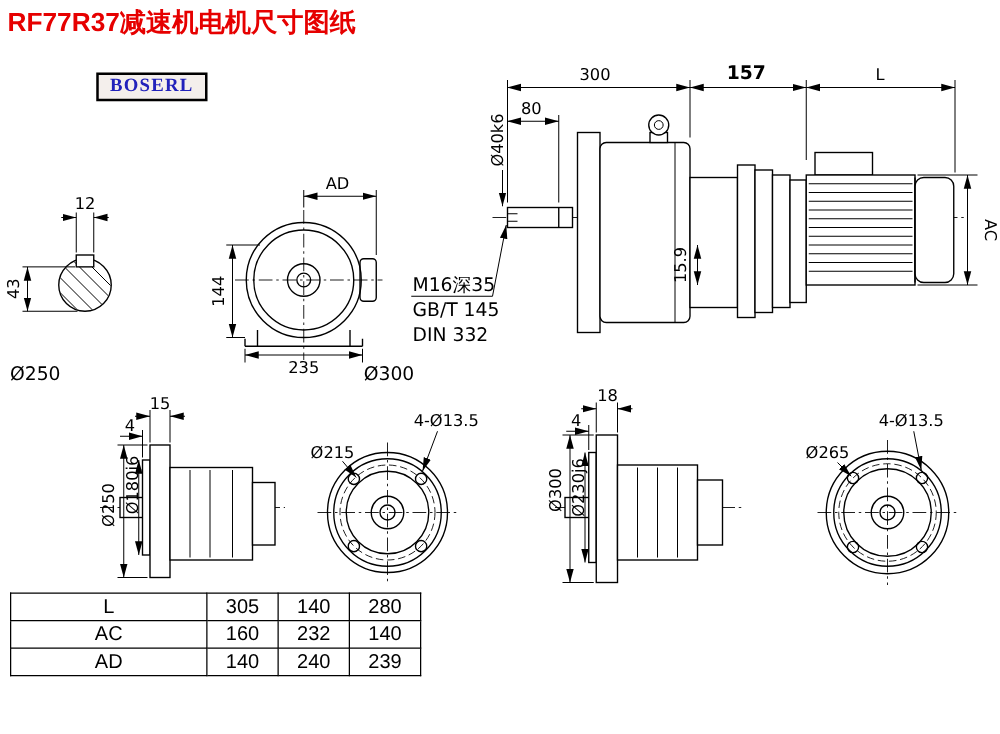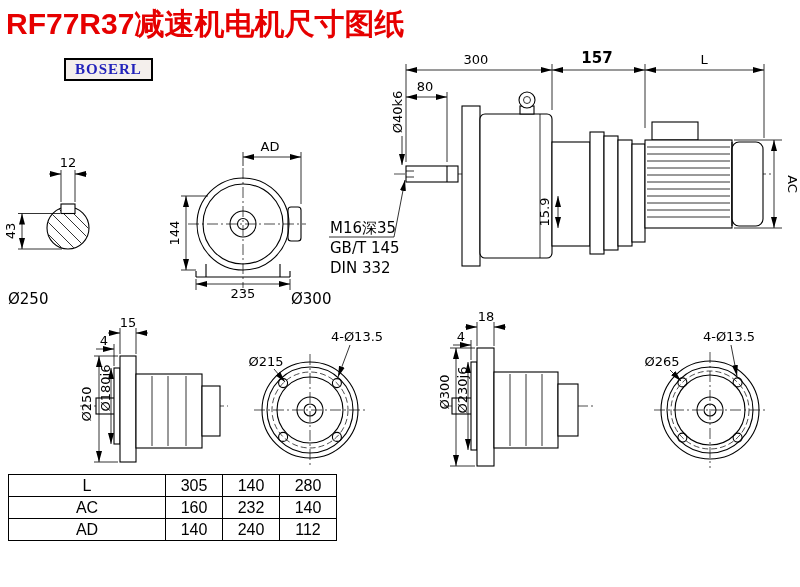--- a/index.html
+++ b/index.html
@@ -1,20 +1,20 @@
 <!DOCTYPE html>
 <html><head>
 <meta charset="utf-8">
 <style>
   html,body{margin:0;padding:0;background:#fff;}
   #stage{position:relative;width:800px;height:587px;background:#fff;overflow:hidden;
          font-family:"Liberation Sans",sans-serif;}
-  #title{position:absolute;left:6px;top:4px;font-size:30px;font-weight:bold;color:#e60000;
+  #title{position:absolute;left:6px;top:4px;font-size:21px;font-weight:bold;color:#e60000;
          font-family:"Liberation Sans",sans-serif;}
-  #logo{position:absolute;left:64px;top:58px;border:2px solid #000;background:#f4efec;
+  #logo{position:absolute;left:77px;top:58px;border:2px solid #000;background:#f4efec;
         padding:1px 9px;color:#2222bb;font-weight:bold;font-size:15px;letter-spacing:1px;
         font-family:"Liberation Serif",serif;}
   svg{position:absolute;left:0;top:0;}
   .ln{stroke:#000;stroke-width:1.1;fill:none;}
   .lnf{stroke:#000;stroke-width:1.1;fill:#fff;}
   .thin{stroke:#000;stroke-width:0.8;fill:none;}
   .cl{stroke:#000;stroke-width:0.7;fill:none;stroke-dasharray:11 3 2 3;}
   .dash{stroke:#000;stroke-width:0.7;fill:none;stroke-dasharray:6 3;}
   text{fill:#000;font-family:"DejaVu Sans",sans-serif;font-size:13px;}
   .d15{font-size:15px;}
@@ -277,18 +277,18 @@
     <tr>
       <th class="lab">AC</th>
       <td class="val">160</td>
       <td class="val">232</td>
       <td class="val">140</td>
     </tr>
     <tr>
       <th class="lab">AD</th>
       <td class="val">140</td>
       <td class="val">240</td>
-      <td class="val">112</td>
+      <td class="val">239</td>
     </tr>
   </tbody>
     </table>
 
 </div>
 
 </body></html>

